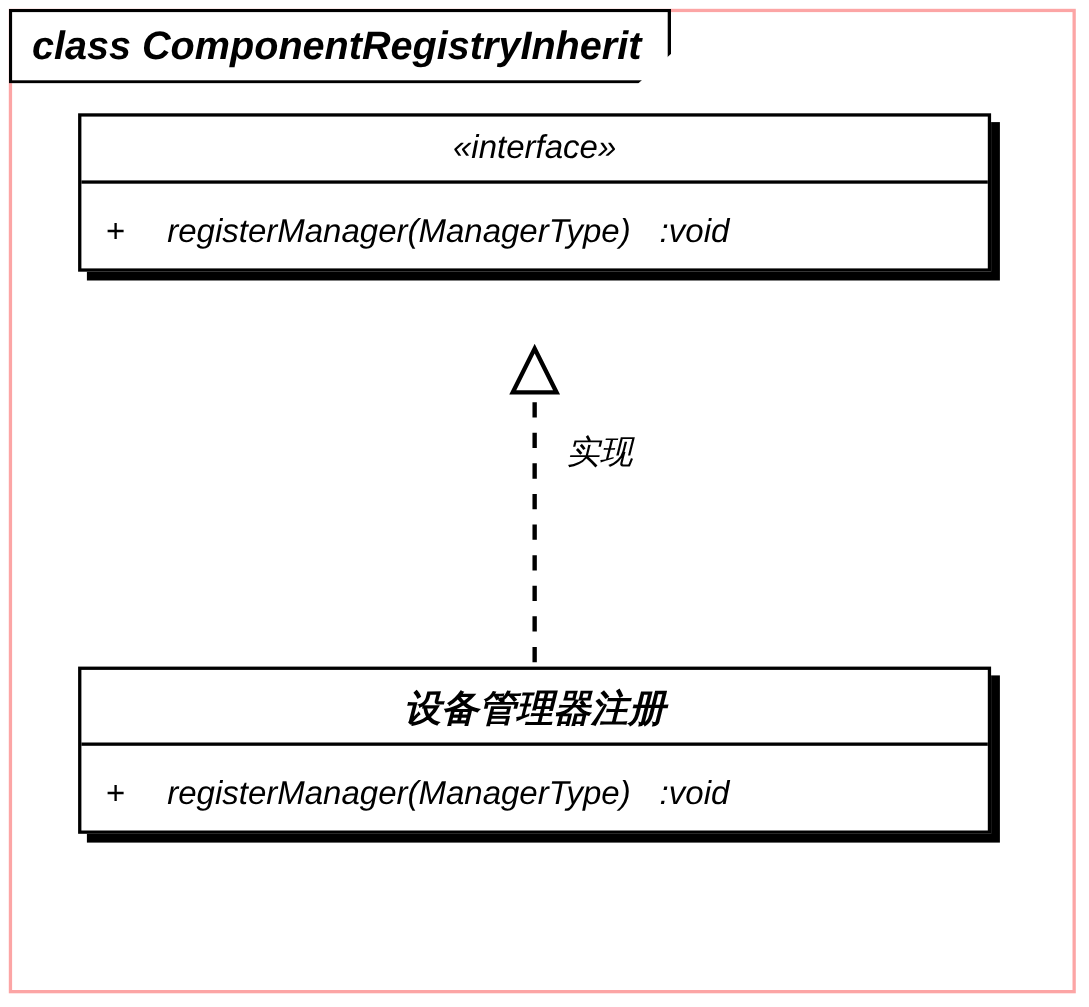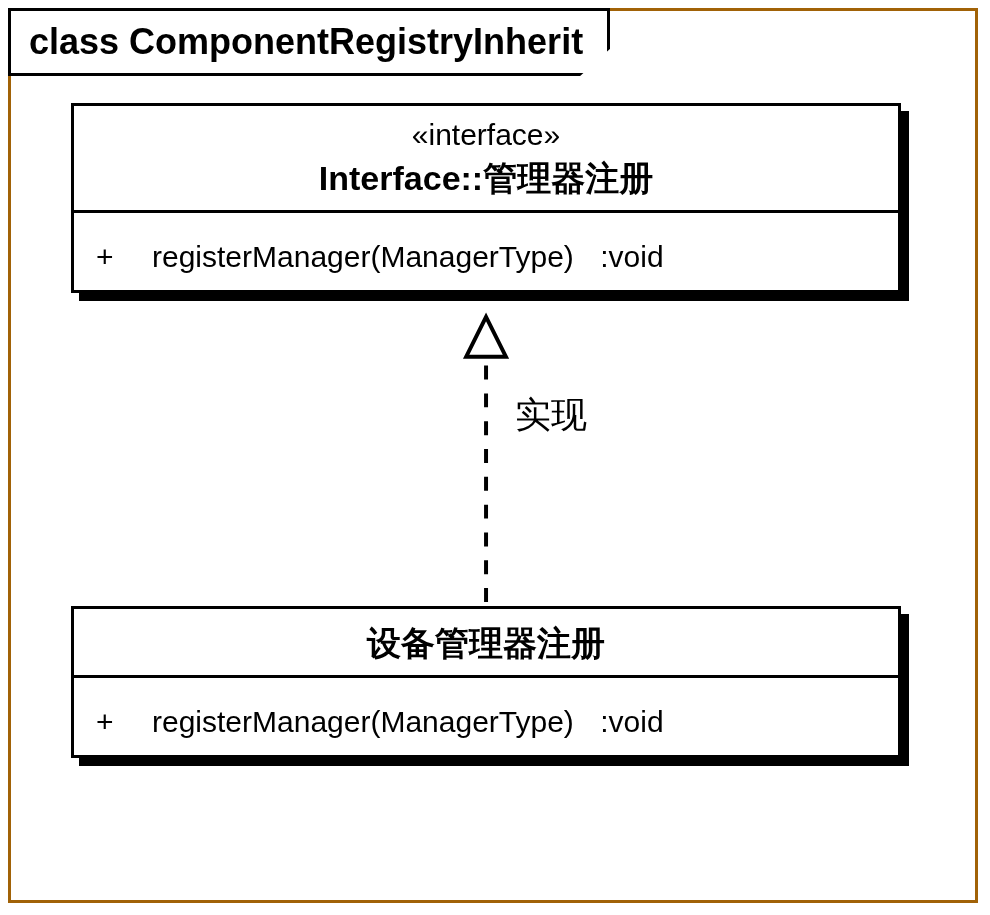--- a/index.html
+++ b/index.html
@@ -7,22 +7,23 @@
     margin: 0; padding: 0;
     width: 990px; height: 915px;
     font-family: "Segoe UI", "Microsoft YaHei", Arial, sans-serif;
     background: #fff;
   }
   .frame {
     position: relative;
     width: 970px;
     height: 895px;
     margin: 8px;
-    border: 3px solid #a16207;
+    border: 3px solid #fca5a5;
     background: #fff;
+    font-style: italic;
   }
   .frame-title {
     position: absolute;
     top: -3px;
     left: -3px;
     background: #fff;
     border: 3px solid #000;
     padding: 10px 24px 10px 18px;
     font-size: 36px;
     font-weight: 700;
@@ -71,39 +72,38 @@
 
   
   .conn {
     position: absolute;
     left: 0; top: 0;
     width: 100%; height: 100%;
     pointer-events: none;
   }
   .rel-label {
     position: absolute;
-    font-size: 36px;
+    font-size: 30px;
     background: #fff;
     padding: 0 4px;
   }
 </style>
 </head>
 <body>
 
 <div class="frame">
   <div class="frame-title">
     <span>class ComponentRegistryInherit</span>
   </div>
 
   <div class="class-box" style="top:92px; left:60px; width:830px;">
     <div class="shadow"></div>
     <div class="inner">
       <div class="box-header">
         <div class="stereo">«interface»</div>
-        <div class="class-name">Interface::管理器注册</div>
       </div>
       <div class="method-row">
         <span class="vis">+</span>
         <span class="sig">
           <span>registerManager(ManagerType)</span>
           <span class="ret">:void</span>
         </span>
       </div>
     </div>
   </div>

